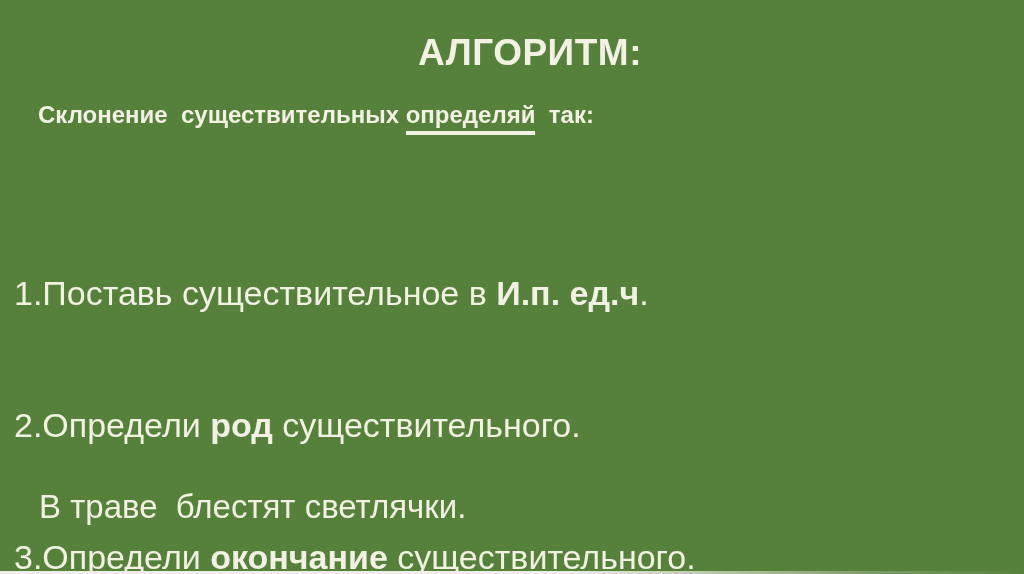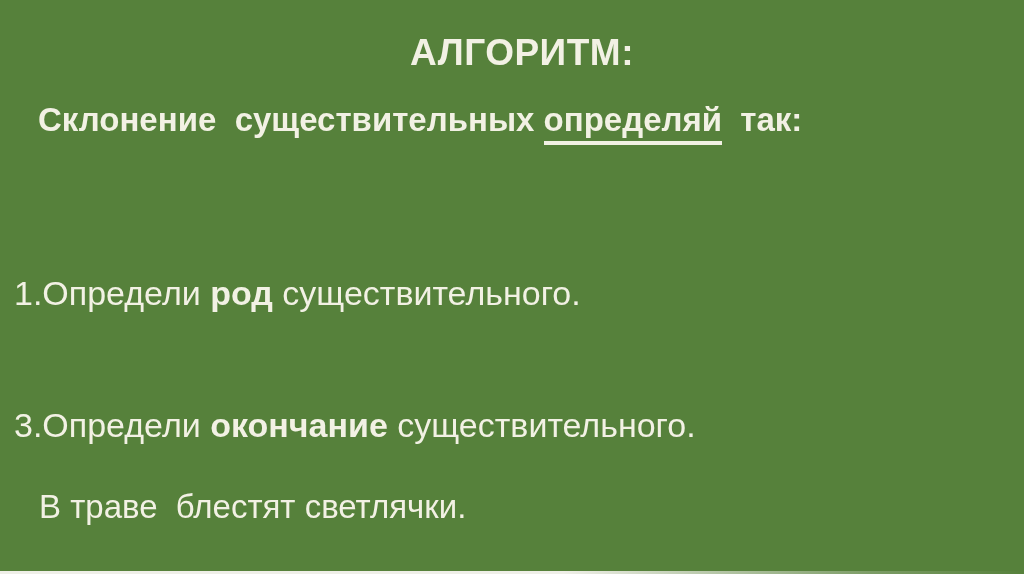--- a/index.html
+++ b/index.html
@@ -11,31 +11,31 @@
   body {
     background: var(--bg);
     color: var(--fg);
     font-family: "Liberation Sans", "DejaVu Sans", sans-serif;
     position: relative;
   }
   .slide { position: absolute; inset: 0; }
 
   .title {
     position: absolute;
-    top: 32px; left: 8px; width: 1000px;
+    top: 32px; left: 16px; width: 1000px;
     text-align: center;
     font-size: 37px; font-weight: bold;
     letter-spacing: 0.5px;
     padding-left: 28px;
   }
 
   .subtitle {
     position: absolute;
     top: 101px; left: 38px;
-    font-size: 33px; font-weight: bold;
+    font-size: 24px; font-weight: bold;
     white-space: pre;
   }
   .subtitle .u-word {
     display: inline-block;
     border-bottom: 4px solid var(--fg);
     padding-bottom: 2px;
   }
 
   .steps {
     position: absolute;
@@ -64,21 +64,22 @@
 </head>
 <body>
 
 <div class="slide">
 
   <h1 class="title">АЛГОРИТМ:</h1>
 
   <div class="subtitle"><span>Склонение  существительных </span><span class="u-word">определяй</span><span>  так:</span></div>
 
   <div class="steps">
-    <div class="step"><span>1.Определи </span><b>род</b><span> существительного.</span></div>
+    <div class="step"><span>1.Поставь существительное в </span><b>И.п. ед.ч</b><span>.</span></div>
+    <div class="step"><span>2.Определи </span><b>род</b><span> существительного.</span></div>
     <div class="step"><span>3.Определи </span><b>окончание</b><span> существительного.</span></div>
     
   </div>
 
   <div class="example">
     <div class="ex-line1">В траве  блестят светлячки.</div>
     
     
   </div>
 

